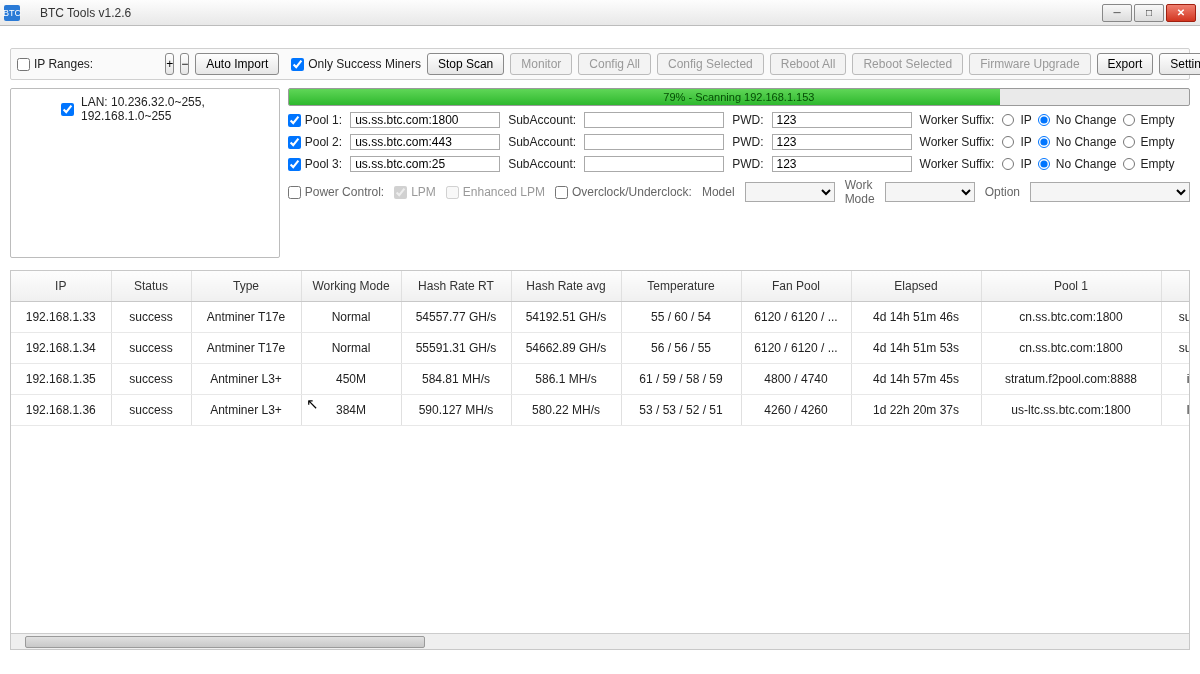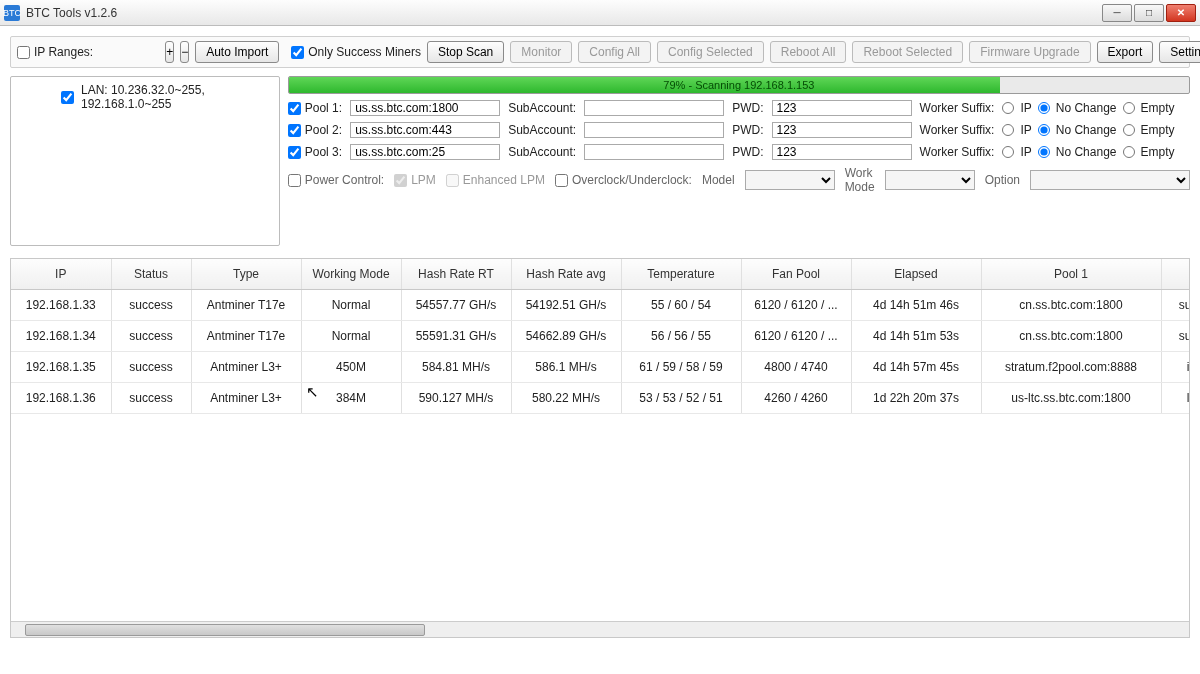--- a/index.html
+++ b/index.html
@@ -20,21 +20,21 @@
   border-bottom: 1px solid #bcbcbc;
   padding: 0 4px;
 }
 .titlebar .icon {
   width: 16px; height: 16px;
   background: #2a7ad6;
   color: #fff;
   font-size: 9px;
   display: flex; align-items: center; justify-content: center;
   border-radius: 2px;
-  margin-right: 6px;
+  margin-right: 20px;
 }
 .titlebar .title { flex: 1; font-size: 12px; color: #333; }
 .win-controls { display: flex; gap: 2px; }
 .win-btn {
   width: 30px; height: 18px;
   border: 1px solid #888;
   background: linear-gradient(#f8f8f8, #dcdcdc);
   border-radius: 2px;
   display: flex; align-items: center; justify-content: center;
   font-size: 10px;
@@ -49,20 +49,21 @@
   padding: 10px;
 }
 .toolbar {
   display: flex;
   align-items: center;
   gap: 6px;
   padding: 4px 6px;
   border: 1px solid #d0d0d0;
   border-radius: 2px;
   background: #fafafa;
+  margin-top: 12px;
 }
 .btn {
   border: 1px solid #8a8a8a;
   background: linear-gradient(#fefefe, #e6e6e6);
   border-radius: 3px;
   padding: 3px 10px;
   font-size: 12px;
   cursor: pointer;
   white-space: nowrap;
 }

